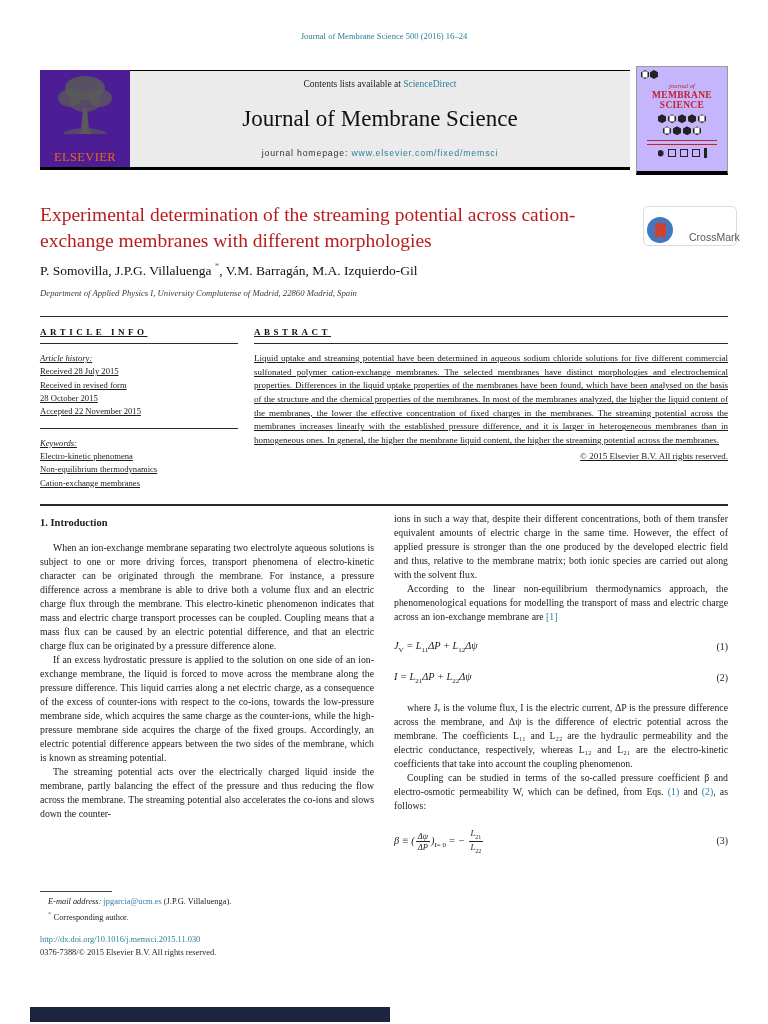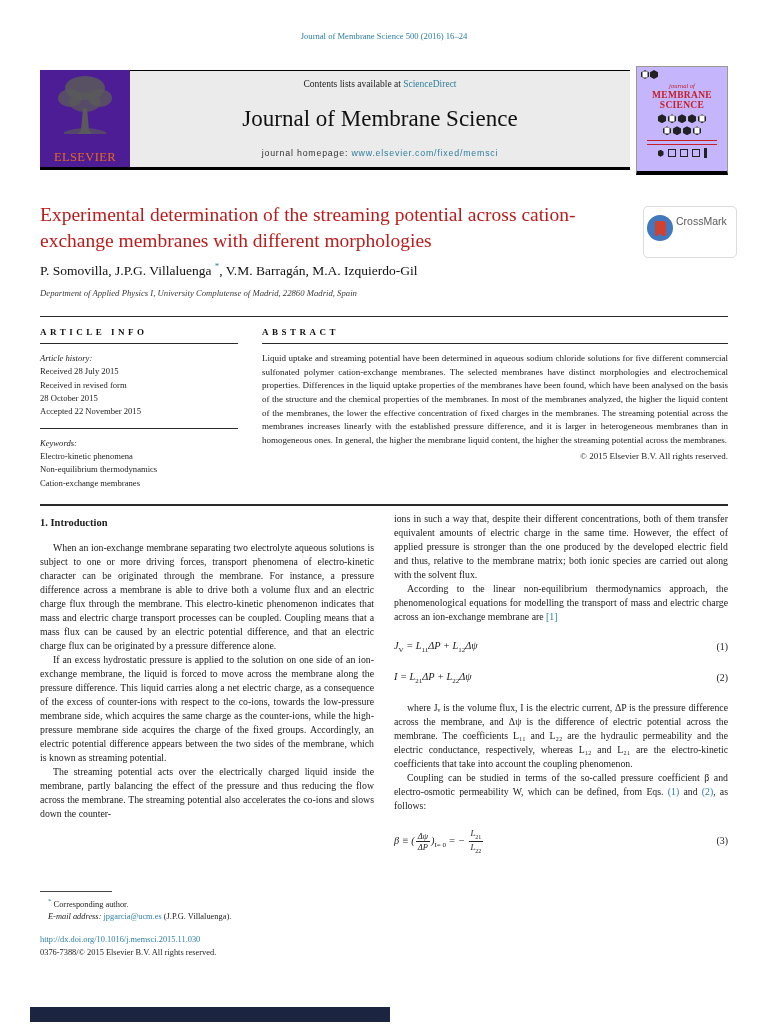--- a/index.html
+++ b/index.html
@@ -43,39 +43,39 @@
   .cover-caption{height:3px;width:70px;margin:5px auto 0;
     border-top:1px solid #c32028;border-bottom:1px solid #c32028;}
   .cover-icons{display:flex;justify-content:center;gap:4px;margin-top:3px;align-items:center;}
   .mini-sq{width:6px;height:6px;border:1px solid #222;}
   .mini-bar{width:3px;height:10px;background:#222;}
 
   
   .title{position:absolute;top:202px;left:40px;width:578px;
     font-size:19.5px;line-height:1.33;color:#b91c1c;}
   .crossmark{position:absolute;top:206px;left:643px;width:86px;height:34px;
-    border:1px solid #dcdcdc;border-radius:5px;display:flex;align-items:flex-start;
-    gap:3px;padding:8px 3px;background:#fff;cursor:pointer;}
+    border:1px solid #dcdcdc;border-radius:5px;display:flex;align-items:flex-end;
+    gap:16px;padding:2px 3px;background:#fff;cursor:pointer;}
   .cm-circle{width:26px;height:26px;border-radius:50%;background:#4178be;
     display:flex;align-items:center;justify-content:center;flex:none;}
   .cm-mark{width:11px;height:15px;background:#cf4232;border-radius:2px;position:relative;}
   .cm-mark::after{content:"";position:absolute;left:2px;bottom:-1px;
     border-left:3.5px solid transparent;border-right:3.5px solid transparent;
     border-bottom:4px solid #4178be;}
   .cm-label{font-family:"Liberation Sans",sans-serif;font-size:10.5px;color:#595959;}
 
   .authors{position:absolute;top:261px;left:40px;font-size:13.5px;color:#111;}
   .authors sup{font-size:9px;}
   .affiliation{position:absolute;top:288px;left:40px;font-size:8.7px;
     font-style:italic;color:#3a3a3a;}
 
   
   .meta{position:absolute;top:316px;left:40px;width:688px;
     border-top:1px solid #2a2a2a;border-bottom:2px solid #2a2a2a;
-    display:flex;gap:24px;padding:10px 0 14px;}
+    display:flex;gap:16px;padding:10px 0 14px;text-decoration:underline;}
   .meta-left{width:198px;flex:none;}
   .meta-right{flex:1;}
   .meta-heading{font-size:9px;font-weight:bold;letter-spacing:3.5px;
     padding-bottom:6px;border-bottom:1px solid #2a2a2a;margin-bottom:8px;color:#111;}
   .meta-line{font-size:8.6px;line-height:1.55;}
   .ital{font-style:italic;}
   .keywords-sep{border-top:1px solid #2a2a2a;margin:9px 0 8px;width:100%;}
   .abstract-text{font-size:9px;line-height:1.52;text-align:justify;color:#191919;}
   .copyright{text-align:right;font-size:9px;margin-top:3px;}
 
@@ -225,22 +225,22 @@
   <p><span>Coupling can be studied in terms of the so-called pressure coefficient β and electro-osmotic permeability W, which can be defined, from Eqs. </span><span class="link">(1)</span><span> and </span><span class="link">(2)</span><span>, as follows:</span></p>
 
   <div class="eq-row">
     <span class="eq-body"><span>β ≡ (</span><span class="frac"><span class="ft">Δψ</span><span class="fb">ΔP</span></span><span>)</span><sub>I= 0</sub><span> = − </span><span class="frac"><span class="ft"><span>L</span><sub>21</sub></span><span class="fb"><span>L</span><sub>22</sub></span></span></span>
     <span class="eq-num">(3)</span>
   </div>
 </div>
 
 <div class="footnote">
   <div class="fn-rule"></div>
+  <div class="line"><span class="ital">E-mail address: </span><span class="link">jpgarcia@ucm.es</span><span> (J.P.G. Villaluenga).</span></div>
   <div class="line"><sup class="teal">*</sup><span> Corresponding author.</span></div>
-  <div class="line"><span class="ital">E-mail address: </span><span class="link">jpgarcia@ucm.es</span><span> (J.P.G. Villaluenga).</span></div>
 </div>
 
 <div class="doi-block">
   <div><span class="link">http://dx.doi.org/10.1016/j.memsci.2015.11.030</span></div>
   <div>0376-7388/© 2015 Elsevier B.V. All rights reserved.</div>
 </div>
 
 <div class="bottom-bar"></div>
 
 </body></html>

